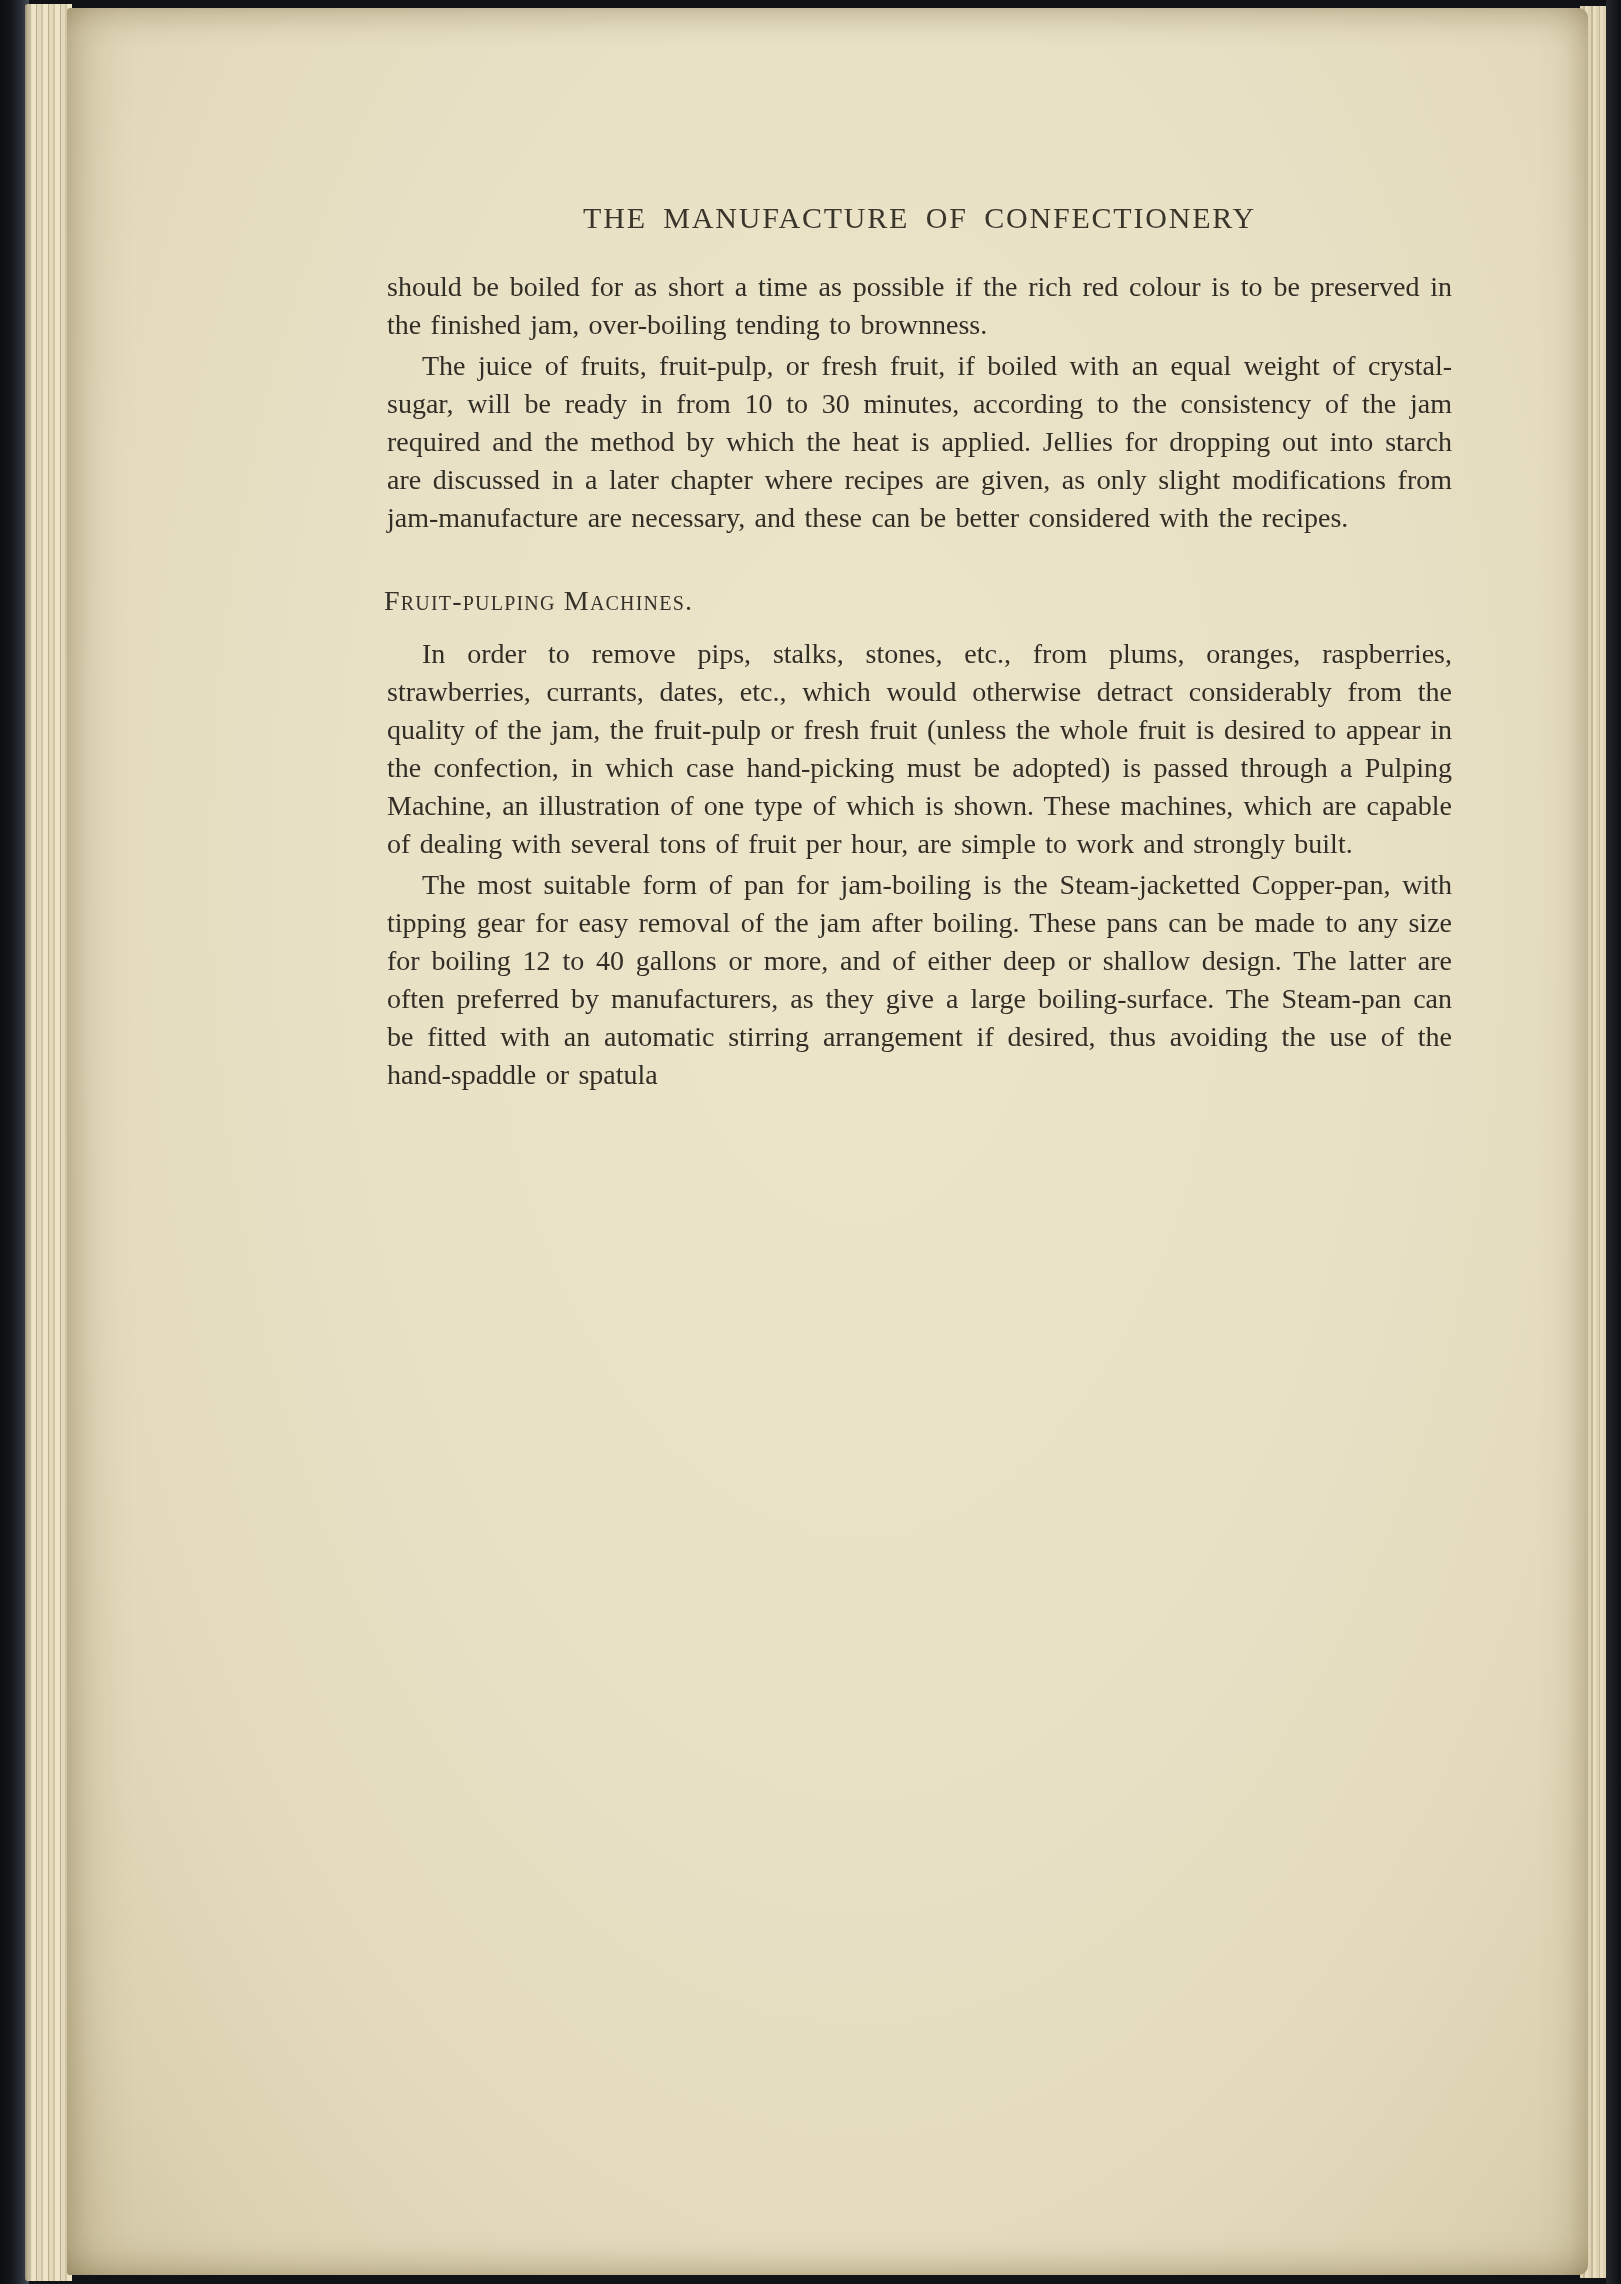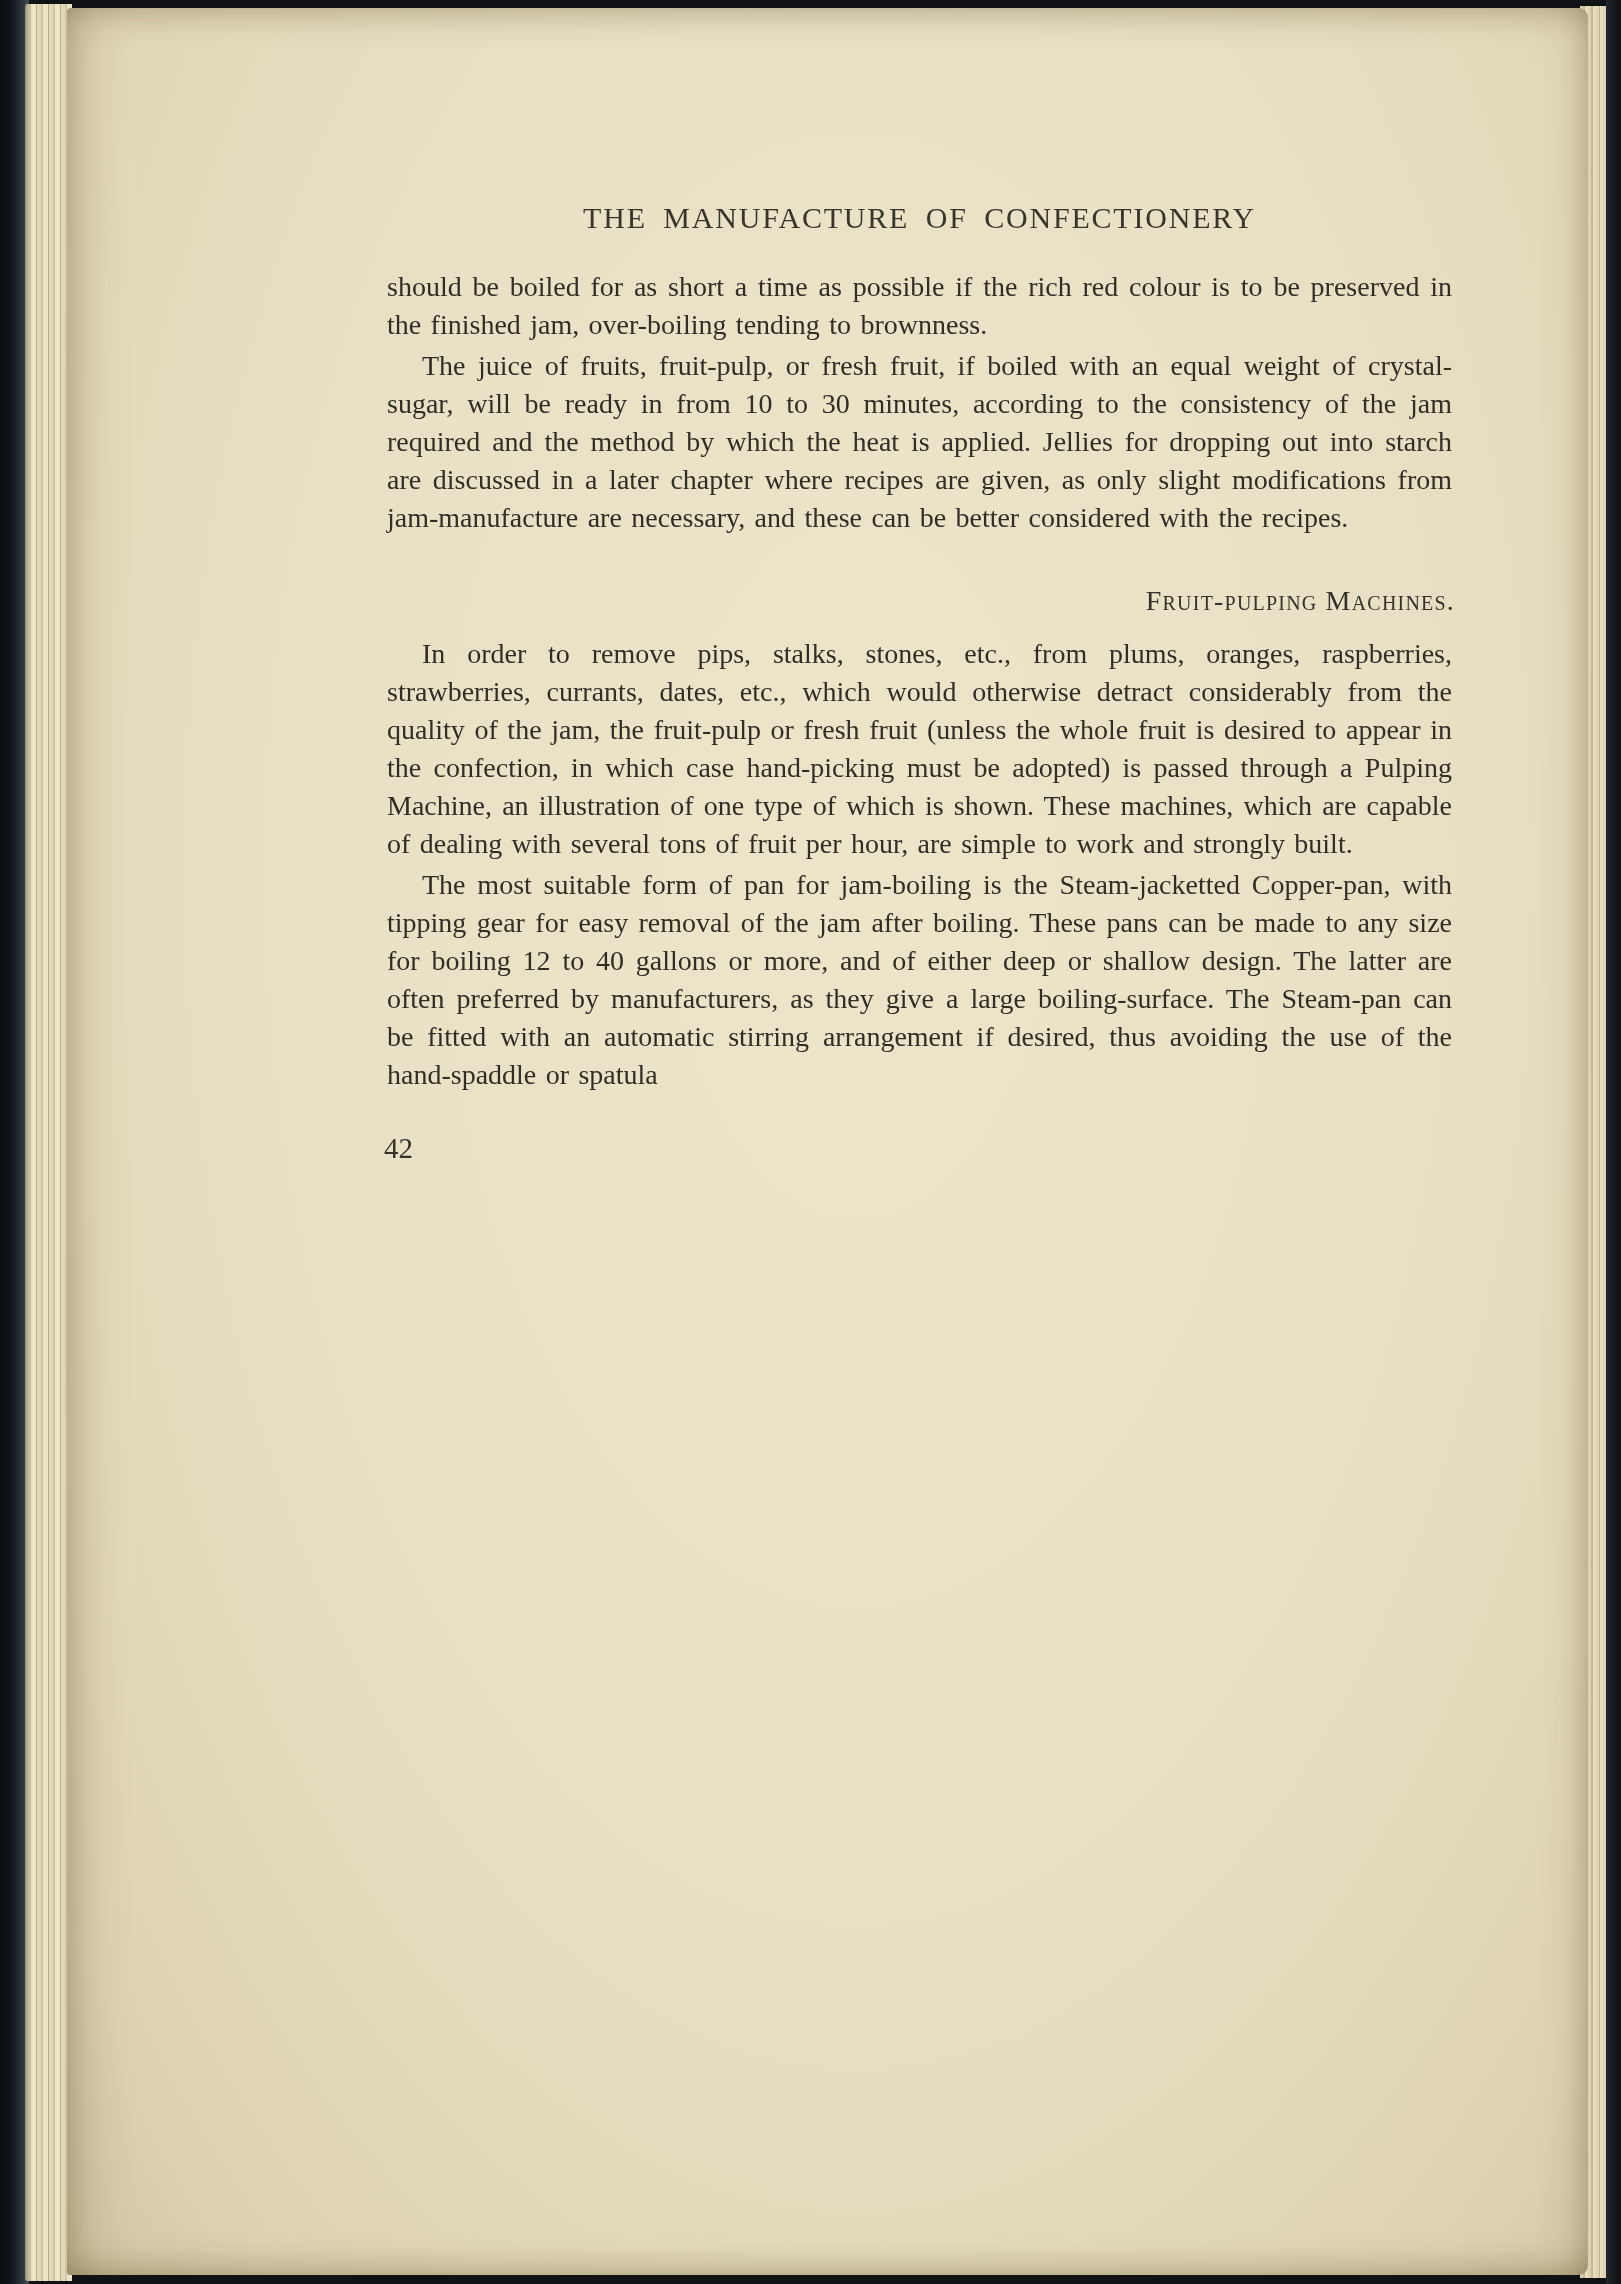--- a/index.html
+++ b/index.html
@@ -73,21 +73,20 @@
     word-spacing: 2.4px;
   }
   .para.no-indent { text-indent: 0; }
   .section-heading {
     font-size: 28px;
     font-weight: normal;
     font-variant: small-caps;
     letter-spacing: 1.2px;
     margin: 45px 0 14.4px 0;
     color: #353128;
-    text-align: right;
   }
   .page-number {
     margin-top: 35px;
     font-size: 29px;
     color: #353128;
   }
 </style>
 </head>
 <body>
 
@@ -107,18 +106,17 @@
 
       <p class="para">The juice of fruits, fruit-pulp, or fresh fruit, if boiled with an equal weight of crystal-sugar, will be ready in from 10 to 30 minutes, according to the consistency of the jam required and the method by which the heat is applied. Jellies for dropping out into starch are discussed in a later chapter where recipes are given, as only slight modifications from jam-manufacture are necessary, and these can be better considered with the recipes.</p>
 
       <h2 class="section-heading">Fruit-pulping Machines.</h2>
 
       <p class="para">In order to remove pips, stalks, stones, etc., from plums, oranges, raspberries, strawberries, currants, dates, etc., which would otherwise detract considerably from the quality of the jam, the fruit-pulp or fresh fruit (unless the whole fruit is desired to appear in the confection, in which case hand-picking must be adopted) is passed through a Pulping Machine, an illustration of one type of which is shown. These machines, which are capable of dealing with several tons of fruit per hour, are simple to work and strongly built.</p>
 
 
       <p class="para">The most suitable form of pan for jam-boiling is the Steam-jacketted Copper-pan, with tipping gear for easy removal of the jam after boiling. These pans can be made to any size for boiling 12 to 40 gallons or more, and of either deep or shallow design. The latter are often preferred by manufacturers, as they give a large boiling-surface. The Steam-pan can be fitted with an automatic stirring arrangement if desired, thus avoiding the use of the hand-spaddle or spatula</p>
 
-      <div class="page-number">42</div>
 
     </div>
   </div>
 </div>
 
 
 </body></html>

